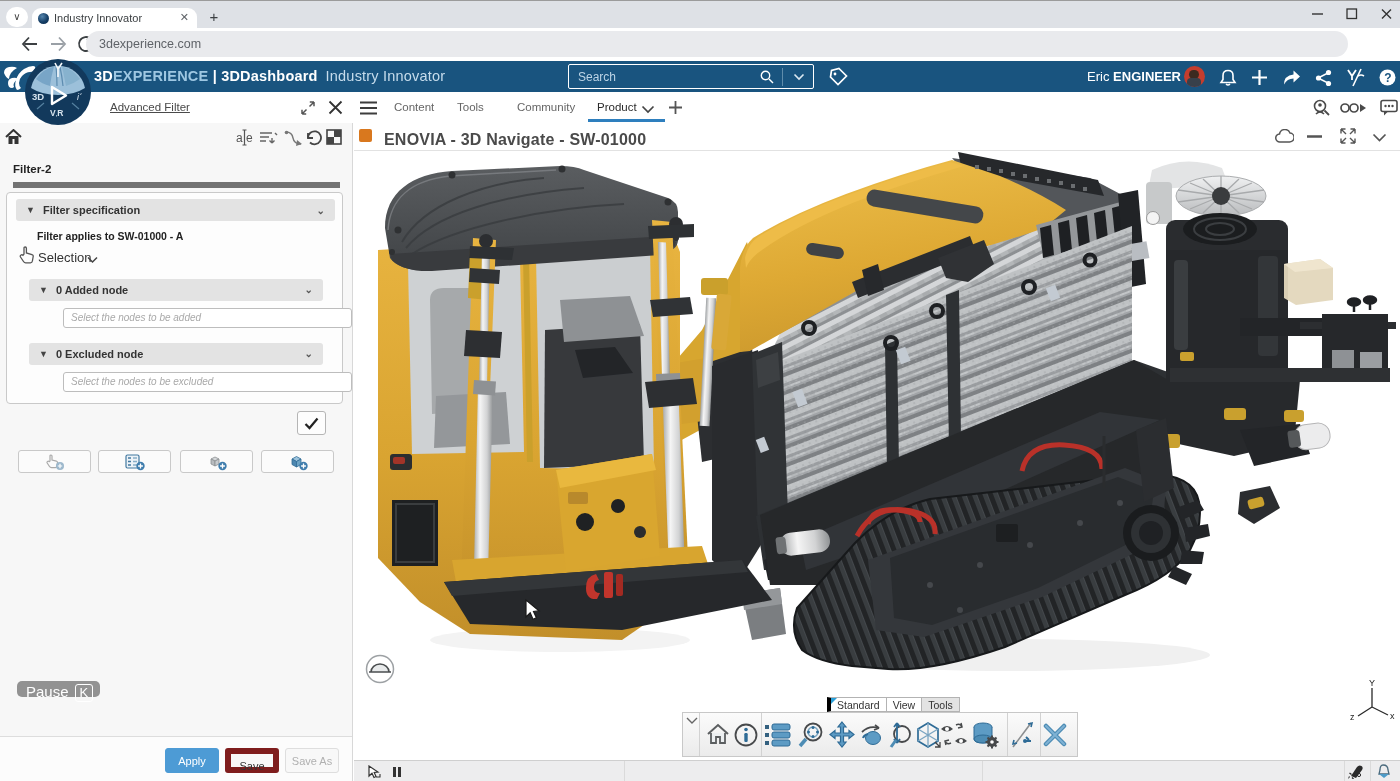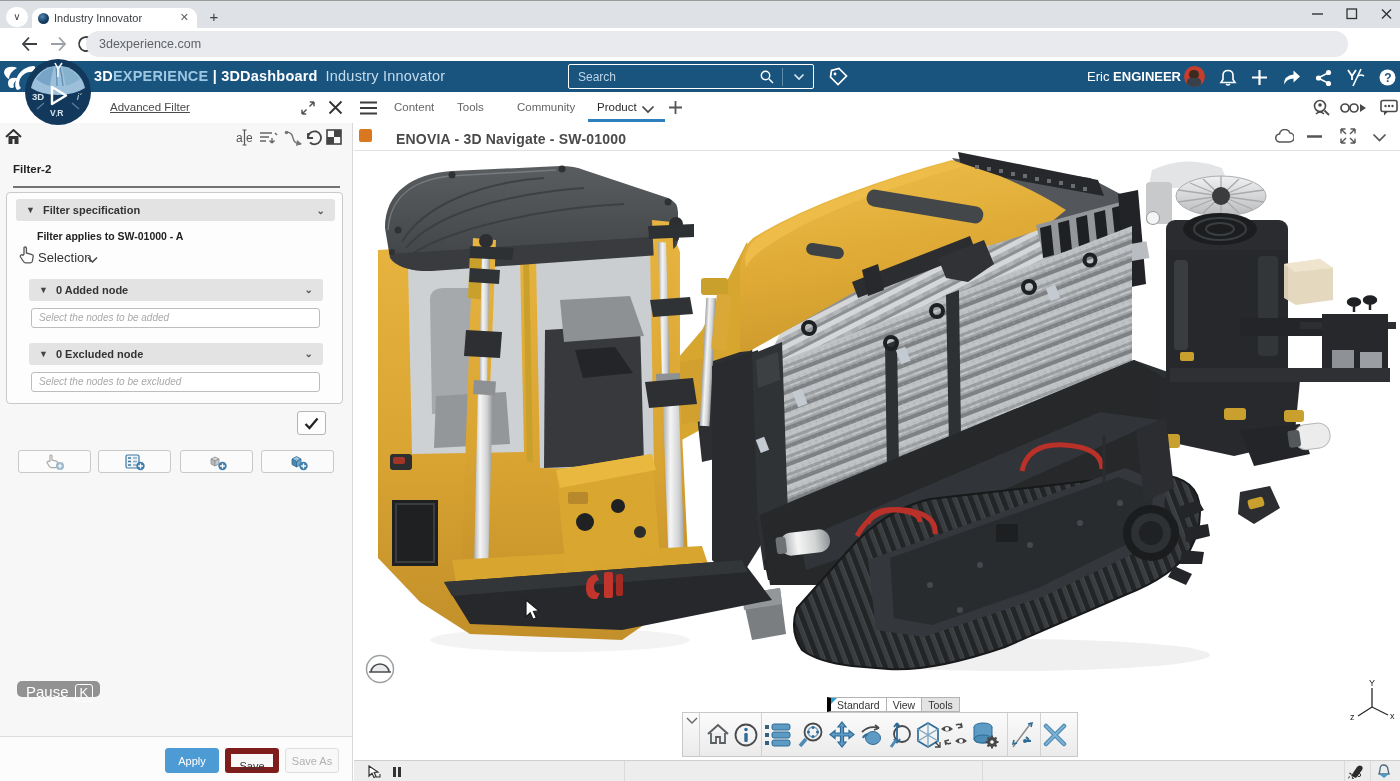--- a/index.html
+++ b/index.html
@@ -35,39 +35,39 @@
 #avatar { position:absolute; right:195px; top:5px; width:21px; height:21px; border-radius:11px; background:#c43d2e; overflow:hidden; }
 
 
 #row2 { position:absolute; left:0; top:92px; width:1400px; height:31px; background:#fff; }
 #af-title { position:absolute; left:110px; top:9px; font-size:11.5px; color:#4a4a4a;text-decoration:underline; }
 .tabitem { position:absolute; top:9px; font-size:11.5px; color:#666; }
 #produnder { position:absolute; left:588px; top:27px; width:77px; height:3px; background:#2e7fbe; }
 
 
 #panel { position:absolute; left:0; top:123px; width:353px; height:658px; background:#f7f7f7; border-right:1px solid #d8d8d8; }
-#filter2 { position:absolute; left:13px; top:40px; width:327px; height:25px; border-bottom:2px solid #737373; font-size:11.5px; font-weight:bold; color:#222; }
+#filter2 { position:absolute; left:13px; top:40px; width:327px; height:25px; border-bottom:6px solid #737373; font-size:11.5px; font-weight:bold; color:#222; }
 #specbox { position:absolute; left:6px; top:69px; width:337px; height:212px; background:#fdfdfd; border:1px solid #c9c9c9; border-radius:4px; }
 .sechdr { position:absolute; height:22px; background:#e3e3e3; border-radius:3px; font-size:11px; font-weight:bold; color:#333; line-height:22px; }
 .sechdr .tri { display:inline-block; margin:0 8px 0 10px; font-size:9px; color:#444; vertical-align:1px; }
 .sechdr .chev { position:absolute; right:10px; top:0px; font-size:10px; color:#555; }
-.inputbox { position:absolute; height:20px; background:#fff; border:1px solid #bdbdbd; border-radius:3px; font-size:10px; font-style:italic; color:#a9a9a9; line-height:18px; padding-left:7px; }
+.inputbox { position:absolute; height:20px; background:#fff; border:1px solid #bdbdbd; border-radius:3px; font-size:10px; font-style:italic; color:#a9a9a9; line-height:18px; padding-left:7px;margin-left:32px; }
 #chkbtn { position:absolute; right:16px; top:218px; width:29px; height:24px; border:1px solid #b5b5b5; border-radius:3px; background:#fdfdfd; text-align:center; }
 .icobtn { position:absolute; top:257px; width:73px; height:23px; border:1px solid #c9c9c9; border-radius:3px; background:#fbfbfb; }
 #pausek { position:absolute; left:17px; top:558px; height:16px; background:rgba(128,128,128,.85); border-radius:5px; color:#fff; font-size:15px; padding:2px 7px 0 9px; }
 #pausek .key { display:inline-block; border:1.5px solid #fff; border-radius:3px; font-size:13px; padding:0px 4px 1px 4px; margin-left:6px; line-height:15px; }
 #panelbtm { position:absolute; left:0; top:613px; width:352px; height:45px; background:#fcfcfc; border-top:1px solid #ddd; }
 .pbtn { position:absolute; top:11px; height:25px; border-radius:3px; font-size:11px; text-align:center; line-height:24px; }
 #btn-apply { left:165px; width:54px; background:#4d9bd5; color:#fff; border:1px solid #4d9bd5; }
 #btn-save { left:225px; width:54px; background:#f8f8f8; color:#333; border:6px solid #7f1d1d; }
 #btn-saveas { left:285px; width:54px; background:#f8f8f8; color:#b0b0b0; border:1px solid #dedede; }
 
 
 #vhdr { position:absolute; left:354px; top:123px; width:1046px; height:28px; background:#fff; border-bottom:1px solid #e2e2e2; }
-#vhdr .tt { position:absolute; left:42px; top:8px; font-size:14px; font-weight:bold; color:#4a4a4a; letter-spacing:.2px; }
+#vhdr .tt { position:absolute; left:30px; top:8px; font-size:16px; font-weight:bold; color:#4a4a4a; letter-spacing:.2px; }
 #enovia { position:absolute; left:5px; top:6px; width:13px; height:13px; background:#d9781e; border-radius:2px; }
 #canvas { position:absolute; left:354px; top:151px; width:1046px; height:609px; background:#fff; }
 
 
 #vtabs { position:absolute; left:827px; top:697px; height:15px; font-size:11px; color:#333; }
 .vtab { float:left; height:15px; line-height:14px; padding:0 6px; border:1px solid #b3b3b3; border-left:none; background:#fff; position:relative; font-size:10.5px; }
 .vtab:first-child { border-left:4px solid #000000; }
 .vtab.inactive { background:#e3e3e3; }
 #toolbar { position:absolute; left:682px; top:712px; width:396px; height:45px; background:linear-gradient(#fbfbfb,#ebebeb); border:1px solid #c8c8c8; }
 .tsep { position:absolute; top:0; width:1px; height:43px; background:#d2d2d2; }

